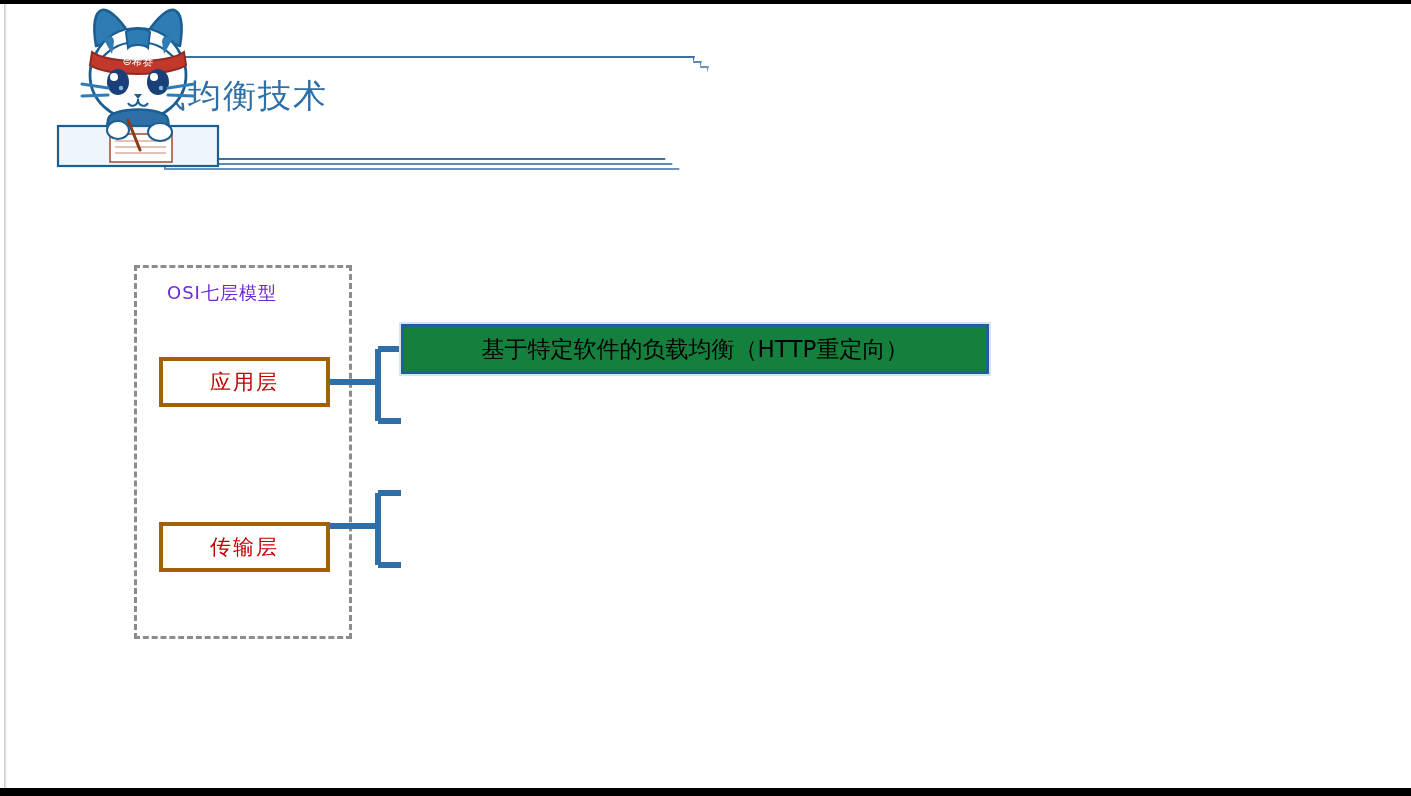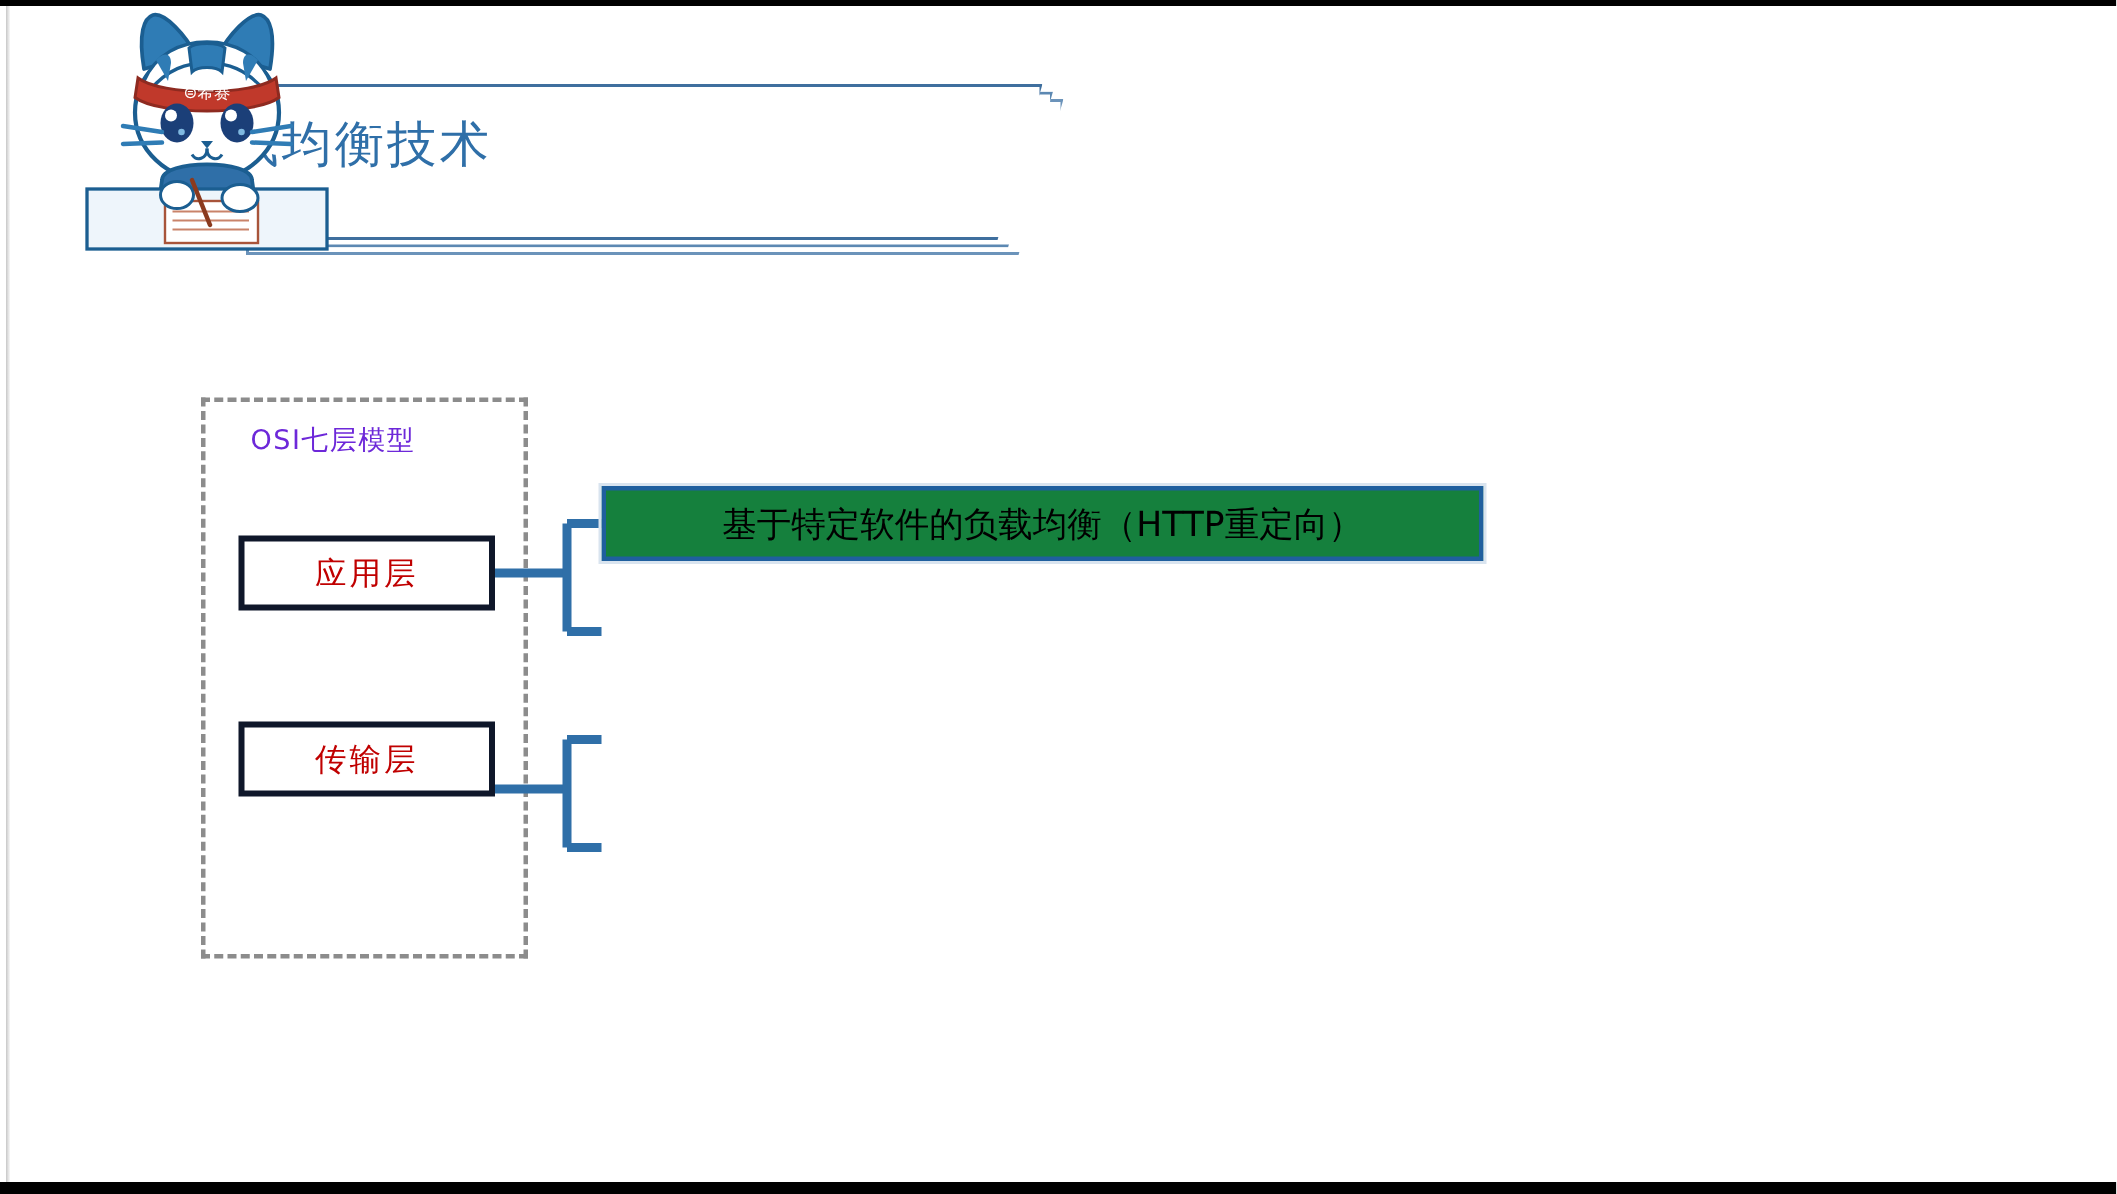--- a/index.html
+++ b/index.html
@@ -118,33 +118,33 @@
     font-family: "DejaVu Sans", "Liberation Sans", sans-serif;
     letter-spacing: 1px;
     white-space: nowrap;
   }
 
   .layer-box {
     position: absolute;
     left: 159px;
     width: 171px;
     height: 50px;
-    border: 4px solid #0f172a;
+    border: 4px solid #a16207;
     background: #ffffff;
     box-sizing: border-box;
     display: flex;
     align-items: center;
     justify-content: center;
     font-size: 21px;
     color: #c00000;
     font-family: "DejaVu Sans", "Liberation Sans", sans-serif;
     letter-spacing: 2px;
   }
   .layer-app  { top: 357px; }
-  .layer-tran { top: 481px; }
+  .layer-tran { top: 522px; }
 
   .item-box {
     position: absolute;
     left: 401px;
     width: 588px;
     height: 50px;
     border: 3px solid #1f5f9e;
     outline: 2px solid #d9e4ef;
     outline-offset: 0px;
     background: #15803d;

